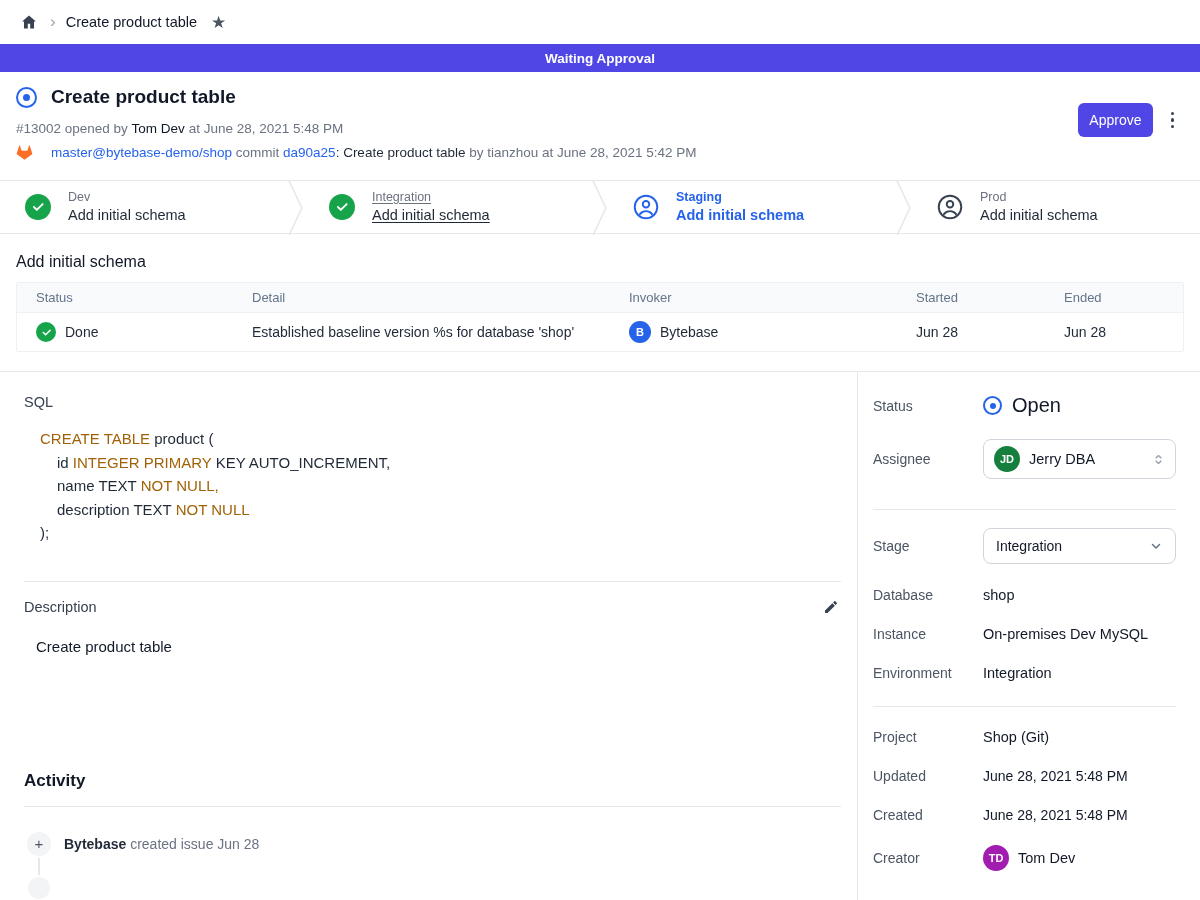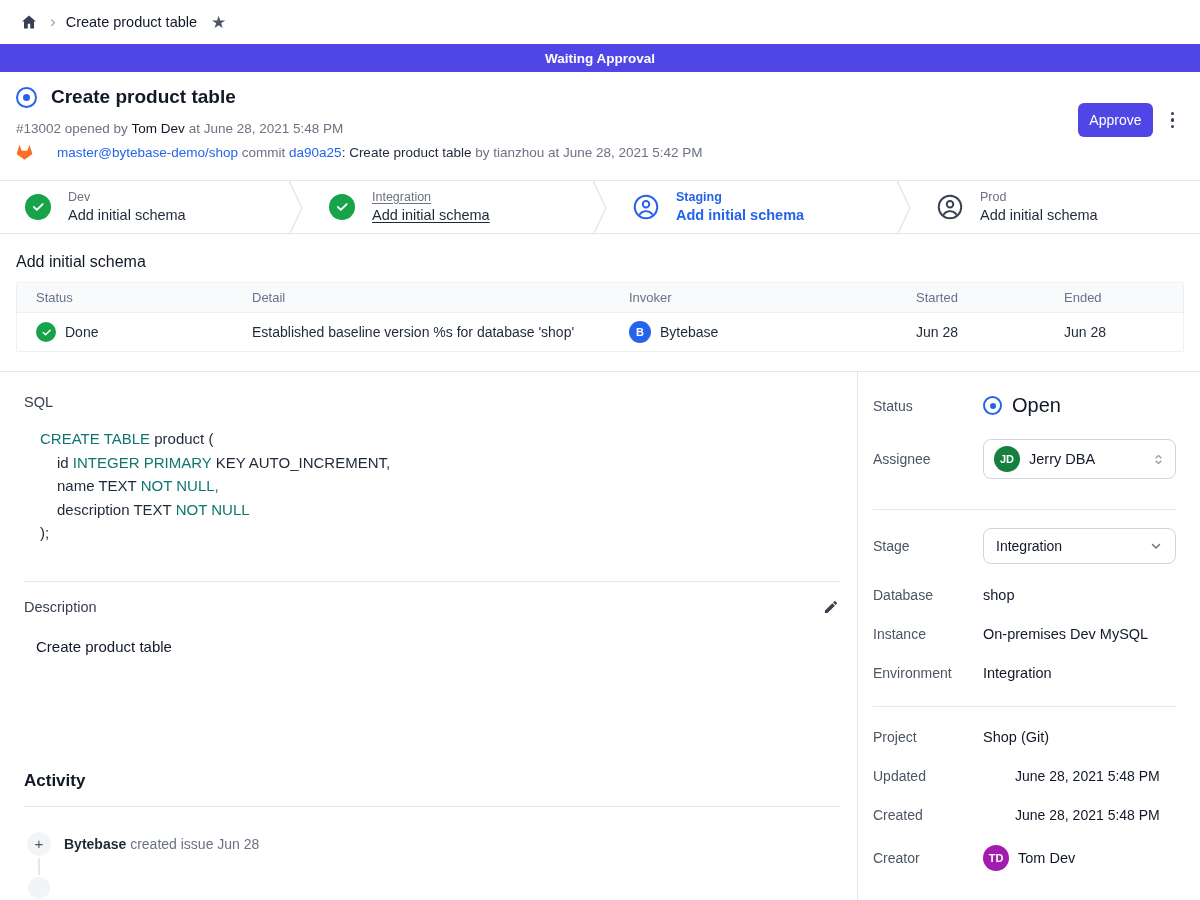--- a/index.html
+++ b/index.html
@@ -19,21 +19,21 @@
             display: flex; align-items: center; justify-content: center; }
   
   .header { position: relative; height: 108px; padding: 14px 24px 0 16px; }
   .title-row { display: flex; align-items: center; gap: 14px; }
   .radio-icon { width: 21px; height: 21px; border: 2px solid #2563eb; border-radius: 50%;
                 display: inline-flex; align-items: center; justify-content: center; flex: 0 0 auto; }
   .radio-icon i { width: 7px; height: 7px; background: #2563eb; border-radius: 50%; }
   .issue-title { font-size: 19px; font-weight: 700; color: #111827; }
   .meta-line { margin-top: 13px; font-size: 13.5px; color: #6b7280; }
   .meta-line .strong { color: #111827; font-weight: 500; }
-  .commit-line { margin-top: 8px; font-size: 13.5px; color: #6b7280; display: flex; align-items: center; gap: 24px; }
+  .commit-line { margin-top: 8px; font-size: 13.5px; color: #6b7280; display: flex; align-items: center; gap: 18px; }
   .commit-line .txt { white-space: pre-wrap; }
   .commit-line svg { width: 17px; height: 17px; flex: 0 0 auto; }
   .link { color: #2563eb; cursor: pointer; }
   .commit-msg { color: #1f2937; font-weight: 500; }
   .header-actions { position: absolute; top: 31px; right: 24px; display: flex; align-items: center; gap: 16px; }
   .approve-btn { background: #4f46e5; color: #fff; border: none; border-radius: 6px;
                  padding: 9px 11px; font-size: 14px; font-weight: 500; cursor: pointer;
                  font-family: "Liberation Sans", sans-serif; }
   .kebab { display: flex; flex-direction: column; gap: 3px; cursor: pointer; padding: 2px; }
   .kebab i { width: 3.5px; height: 3.5px; background: #374151; border-radius: 50%; }
@@ -70,21 +70,21 @@
   .avatar.b { width: 22px; height: 22px; background: #2563eb; font-size: 11px; }
   
   .content-split { display: flex; border-top: 1px solid #e5e7eb; margin-top: 19px; height: 531px; }
   .main-left { flex: 1 1 auto; padding: 22px 16px 0 24px; position: relative; }
   .sidebar { flex: 0 0 343px; border-left: 1px solid #e5e7eb; padding: 22px 24px 0 15px; }
   
   .sql-label, .desc-label { font-size: 14.5px; color: #374151; font-weight: 500; }
   .sql-code { margin-top: 17px; margin-left: 16px; font-size: 15px; line-height: 23.5px; color: #1f2937; }
   .code-line { white-space: pre; }
   .code-line.indent { padding-left: 17px; }
-  .tok-red { color: #0f766e; }
+  .tok-red { color: #a16207; }
   .soft-hr { border: none; border-top: 1px solid #e5e7eb; margin-top: 36px; }
   
   .desc-head { margin-top: 15px; display: flex; align-items: center; justify-content: space-between; }
   .edit-btn { cursor: pointer; display: inline-flex; padding: 2px; }
   .edit-btn svg { width: 16px; height: 16px; }
   .desc-content { margin-top: 21px; margin-left: 12px; font-size: 15px; color: #111827; }
   
   .activity-title { margin-top: 116px; font-size: 17px; font-weight: 700; color: #111827; }
   .activity-hr { border: none; border-top: 1px solid #e5e7eb; margin-top: 15px; }
   .act-item { margin-top: 25px; display: flex; align-items: center; gap: 13px; padding-left: 3px; }
@@ -92,21 +92,21 @@
                  display: inline-flex; align-items: center; justify-content: center;
                  font-size: 15px; font-weight: 500; }
   .act-text { font-size: 14px; color: #6b7280; }
   .act-text .actor { color: #1f2937; font-weight: 700; }
   .act-line { width: 2px; height: 17px; background: #e5e7eb; margin-left: 14px; margin-top: 2px; }
   .act-next { width: 22px; height: 22px; border-radius: 50%; background: #f3f4f6; margin-left: 4px; margin-top: 2px; }
   
   .side-row { display: grid; grid-template-columns: 110px 1fr; align-items: center; }
   .side-label { font-size: 14px; color: #4b5563; }
   .side-value { font-size: 14.5px; color: #111827; font-weight: 500; }
-  .side-value.reg { font-weight: 400; font-size: 14px; margin-left: 32px; }
+  .side-value.reg { font-weight: 400; font-size: 14px; }
   .status-val { display: flex; align-items: center; gap: 10px; font-size: 20px; color: #111827; }
   .status-val .radio-icon { width: 19px; height: 19px; }
   .status-val .radio-icon i { width: 6px; height: 6px; }
   .select-box { border: 1px solid #d1d5db; border-radius: 8px; background: #fff; cursor: pointer;
                 display: flex; align-items: center; gap: 9px; padding: 0 10px; width: 100%; }
   .select-box.assignee { height: 40px; }
   .select-box.stage { height: 36px; padding: 0 12px; font-size: 14px; color: #111827; }
   .avatar.jd { width: 26px; height: 26px; background: #15803d; font-size: 11px; }
   .avatar.td { width: 26px; height: 26px; background: #a21caf; font-size: 11px; }
   .sel-name { font-size: 14.5px; color: #111827; }

